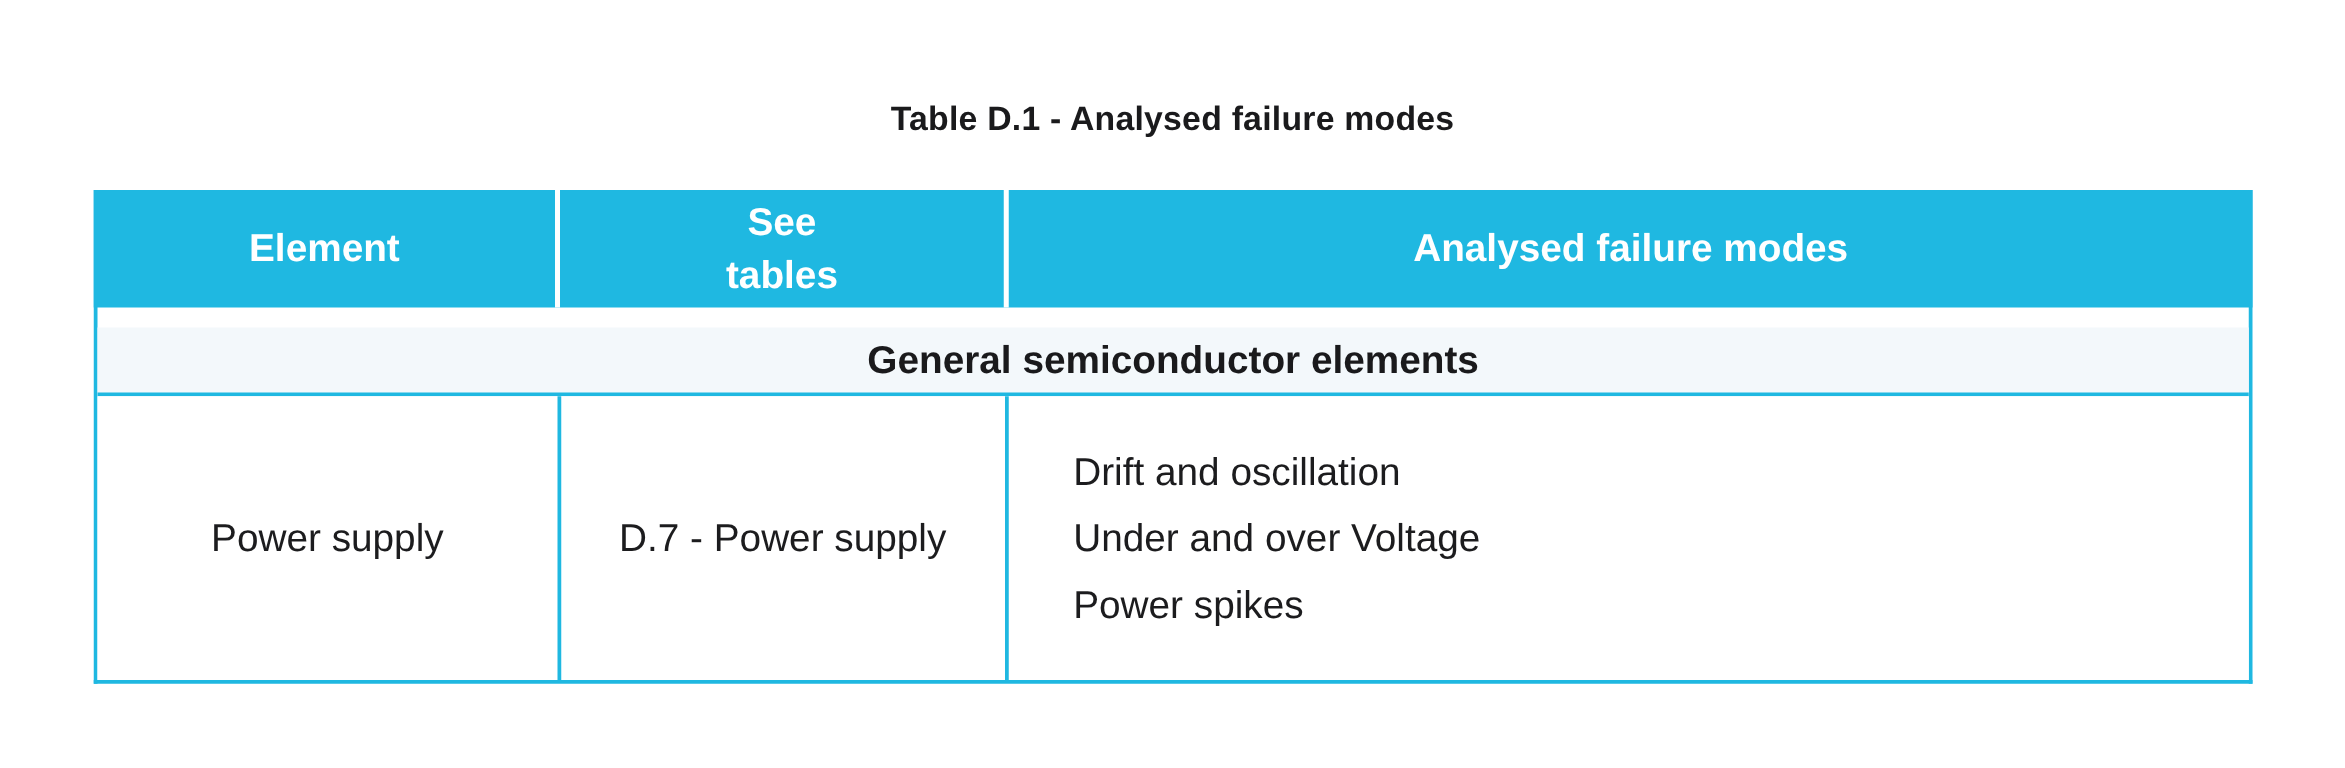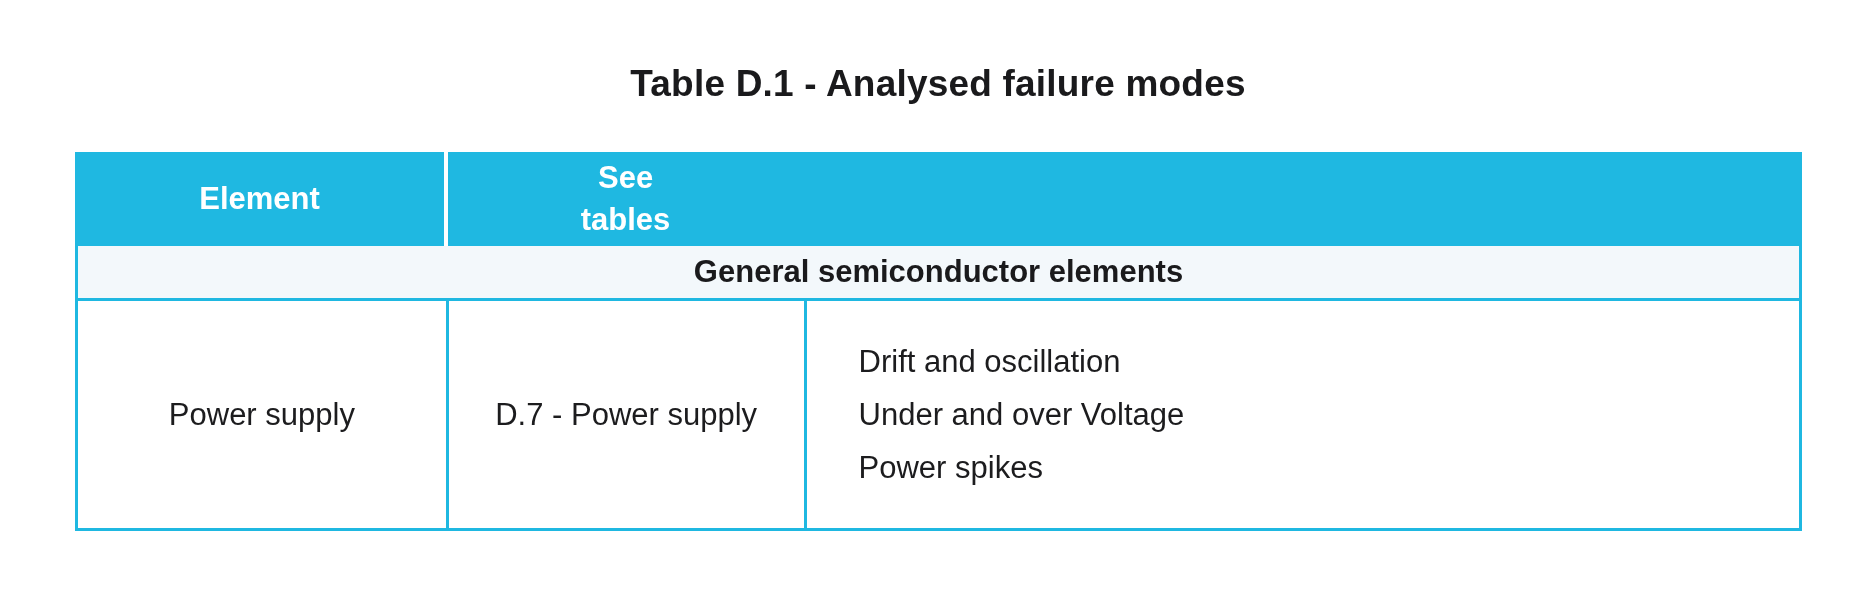--- a/index.html
+++ b/index.html
@@ -7,43 +7,43 @@
     width: 1876px; height: 614px;
     background: #ffffff;
     font-family: "Liberation Sans", "DejaVu Sans", sans-serif;
     color: #1c1c1e;
     overflow: hidden;
   }
   .page { position: relative; width: 1876px; height: 614px; }
 
   .doc-title {
     position: absolute;
-    top: 63px; left: 0; width: 100%;
+    top: 80px; left: 0; width: 100%;
     text-align: center;
-    font-size: 37px;
+    font-size: 27px;
     font-weight: bold;
     color: #1a1a1c;
     letter-spacing: 0.2px;
   }
 
   .failure-table {
     position: absolute;
     left: 75px; top: 152px;
     width: 1727px;
     border-left: 3px solid #1FB8E1;
     border-right: 3px solid #1FB8E1;
     border-bottom: 3px solid #1FB8E1;
     background: #ffffff;
   }
 
   .thead-row {
     display: flex;
     height: 94px;
     background: #1FB8E1;
-    margin: -0px -3px 0 -3px; 
+    margin: -0px -3px 16px -3px; 
   }
   .th {
     display: flex;
     flex-direction: column;
     align-items: center;
     justify-content: center;
     color: #ffffff;
     font-size: 31px;
     font-weight: bold;
     line-height: 42px;
@@ -103,20 +103,23 @@
   <div class="failure-table">
 
     <div class="thead-row">
       <div class="th col-1">
         <div>Element</div>
       </div>
       <div class="th col-2">
         <div>See</div>
         <div>tables</div>
       </div>
+      <div class="th col-3">
+        <div>Analysed failure modes</div>
+      </div>
     </div>
 
     <div class="section-row">General semiconductor elements</div>
 
     <div class="data-row">
       <div class="td col-1">Power supply</div>
       <div class="td col-2">D.7 - Power supply</div>
       <div class="td col-3 modes">
         <div class="mode-line">Drift and oscillation</div>
         <div class="mode-line">Under and over Voltage</div>

